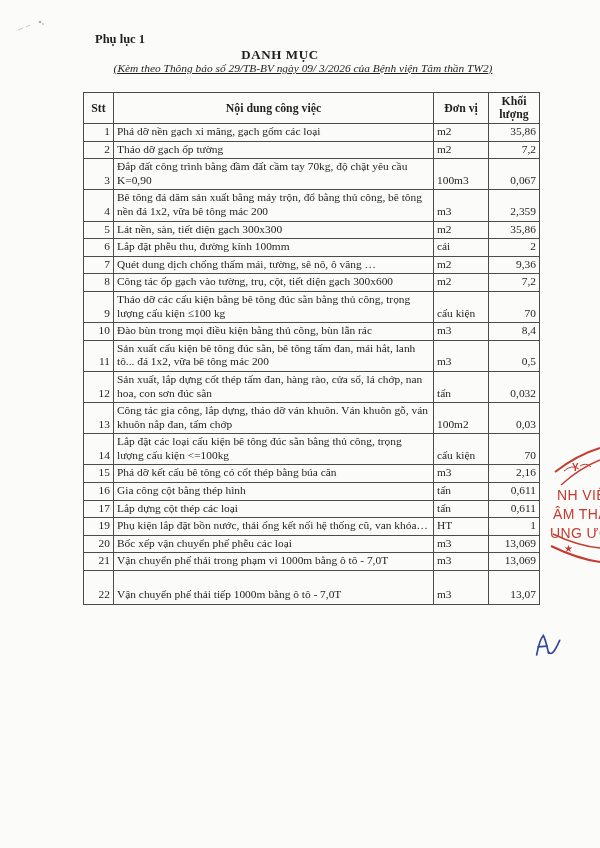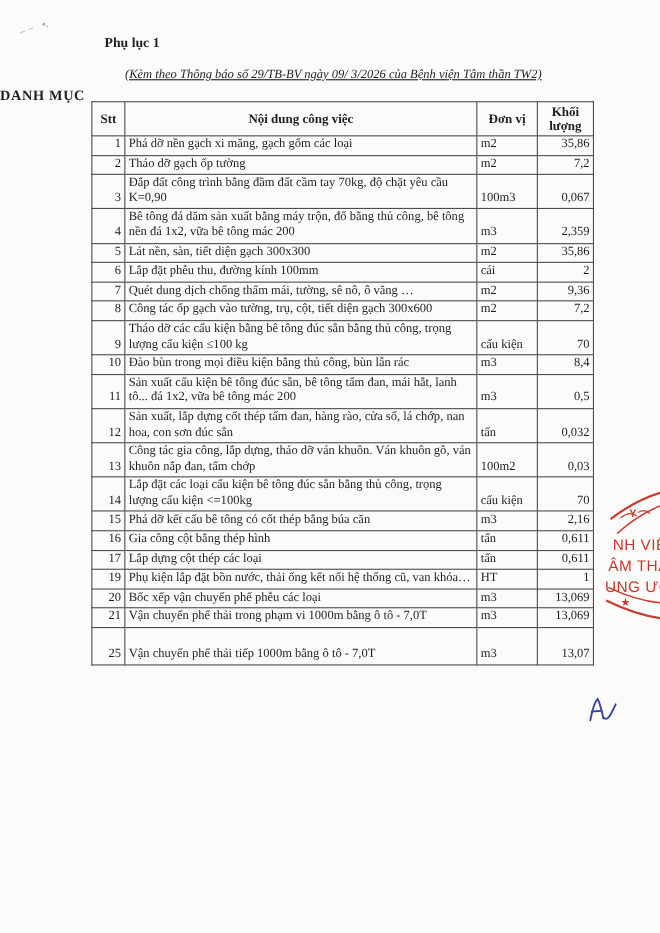--- a/index.html
+++ b/index.html
@@ -12,21 +12,21 @@
     overflow:hidden;
   }
   .page{position:absolute;inset:0;}
 
   .appendix{
     position:absolute;left:95px;top:32px;
     font-weight:bold;font-size:12.5px;
   }
   .doc-title{
     position:absolute;left:0;right:40px;top:47px;
-    font-weight:bold;font-size:13px;letter-spacing:.6px;margin-top:32px;
+    text-align:center;font-weight:bold;font-size:13px;letter-spacing:.6px;
   }
   .doc-subtitle{
     position:absolute;left:16px;right:10px;top:62px;
     text-align:center;font-style:italic;font-size:11.4px;text-decoration:underline;
   }
 
   table.worklist{
     position:absolute;left:83px;top:92px;width:456px;
     border-collapse:collapse;table-layout:fixed;
     font-size:11.4px;
@@ -221,21 +221,21 @@
           <td class="c-unit">m3</td>
           <td class="c-qty">13,069</td>
         </tr>
         <tr>
           <td class="c-stt">21</td>
           <td class="c-content">Vận chuyển phế thải trong phạm vi 1000m bằng ô tô - 7,0T</td>
           <td class="c-unit">m3</td>
           <td class="c-qty">13,069</td>
         </tr>
         <tr>
-          <td class="c-stt">25</td>
+          <td class="c-stt">22</td>
           <td class="c-content">Vận chuyển phế thải tiếp 1000m bằng ô tô - 7,0T</td>
           <td class="c-unit">m3</td>
           <td class="c-qty">13,07</td>
         </tr>
       </tbody>
   </table>
 
   <div class="stamp-clip">
     <svg width="140" height="126" viewBox="0 0 140 126">
       <path d="M5,27 Q27,10 50,3" stroke="#c63a30" stroke-width="2" fill="none"></path>

